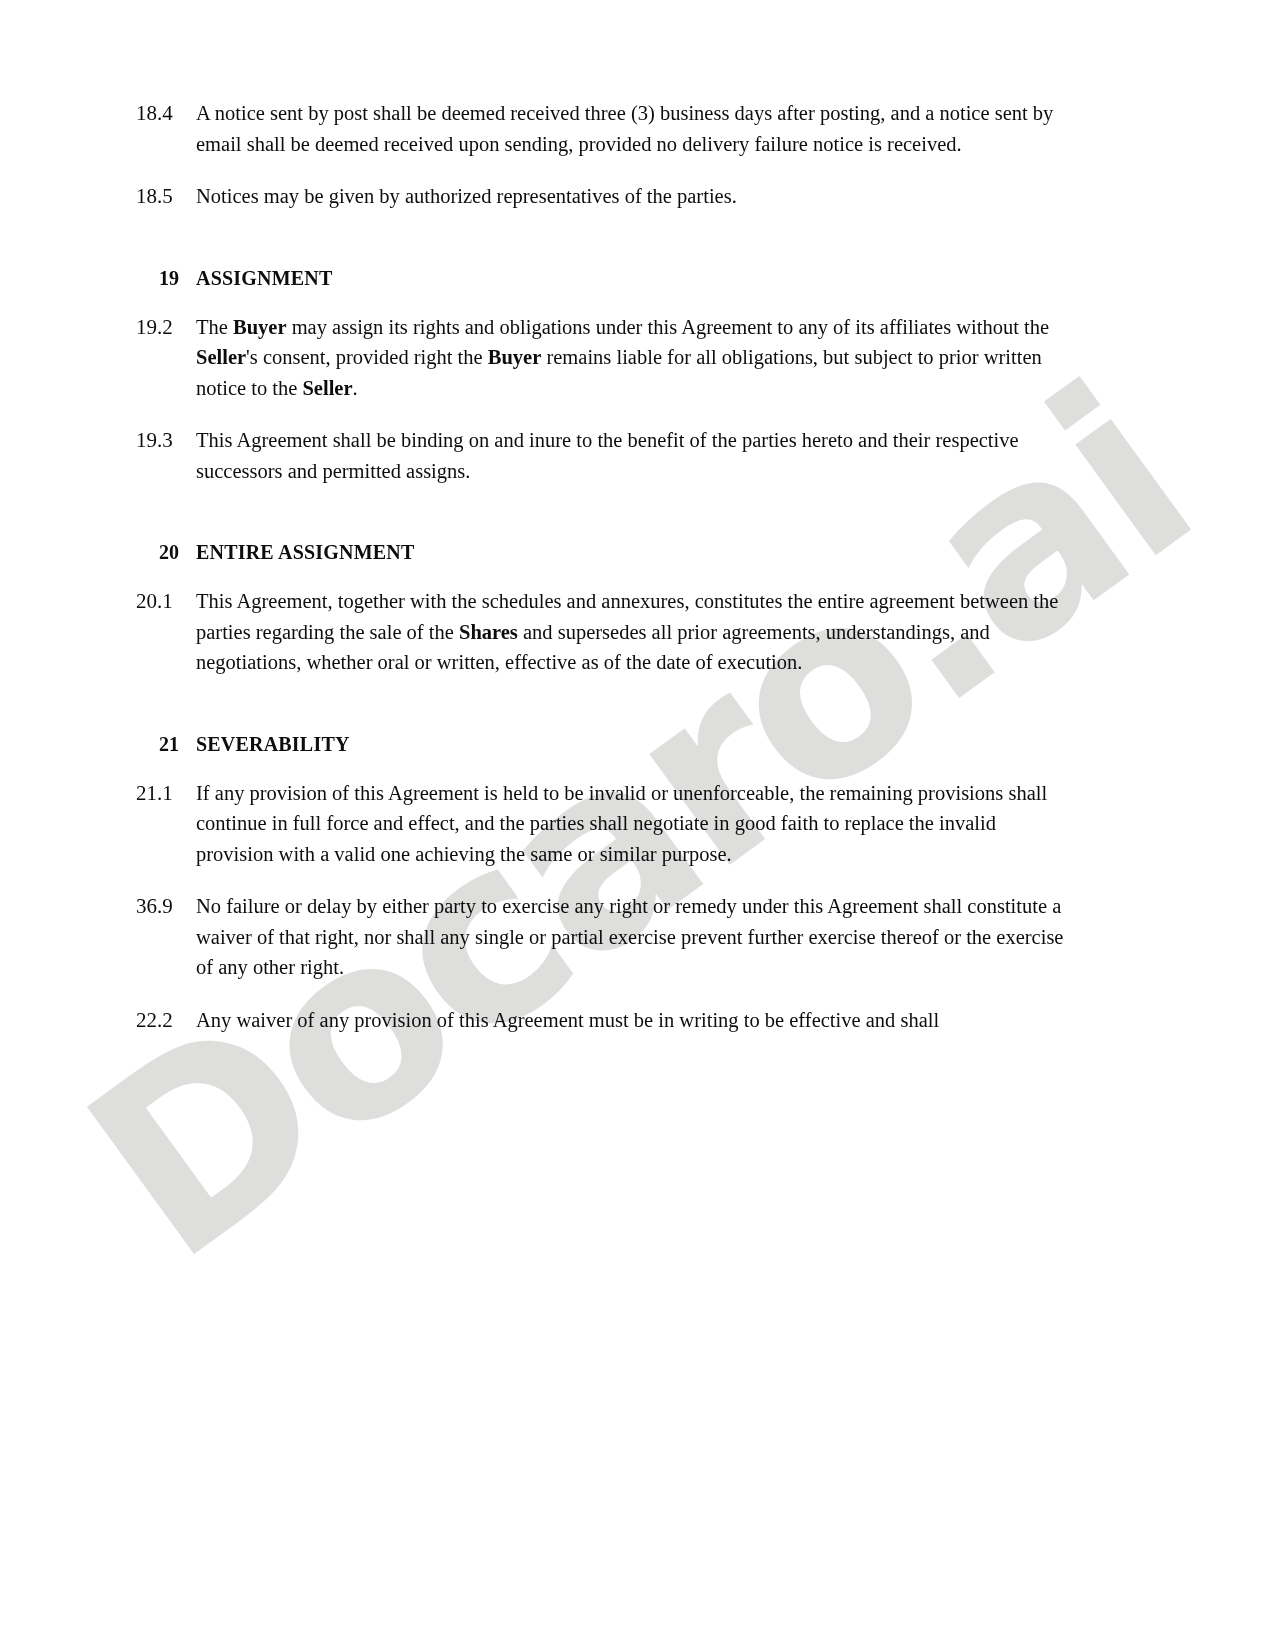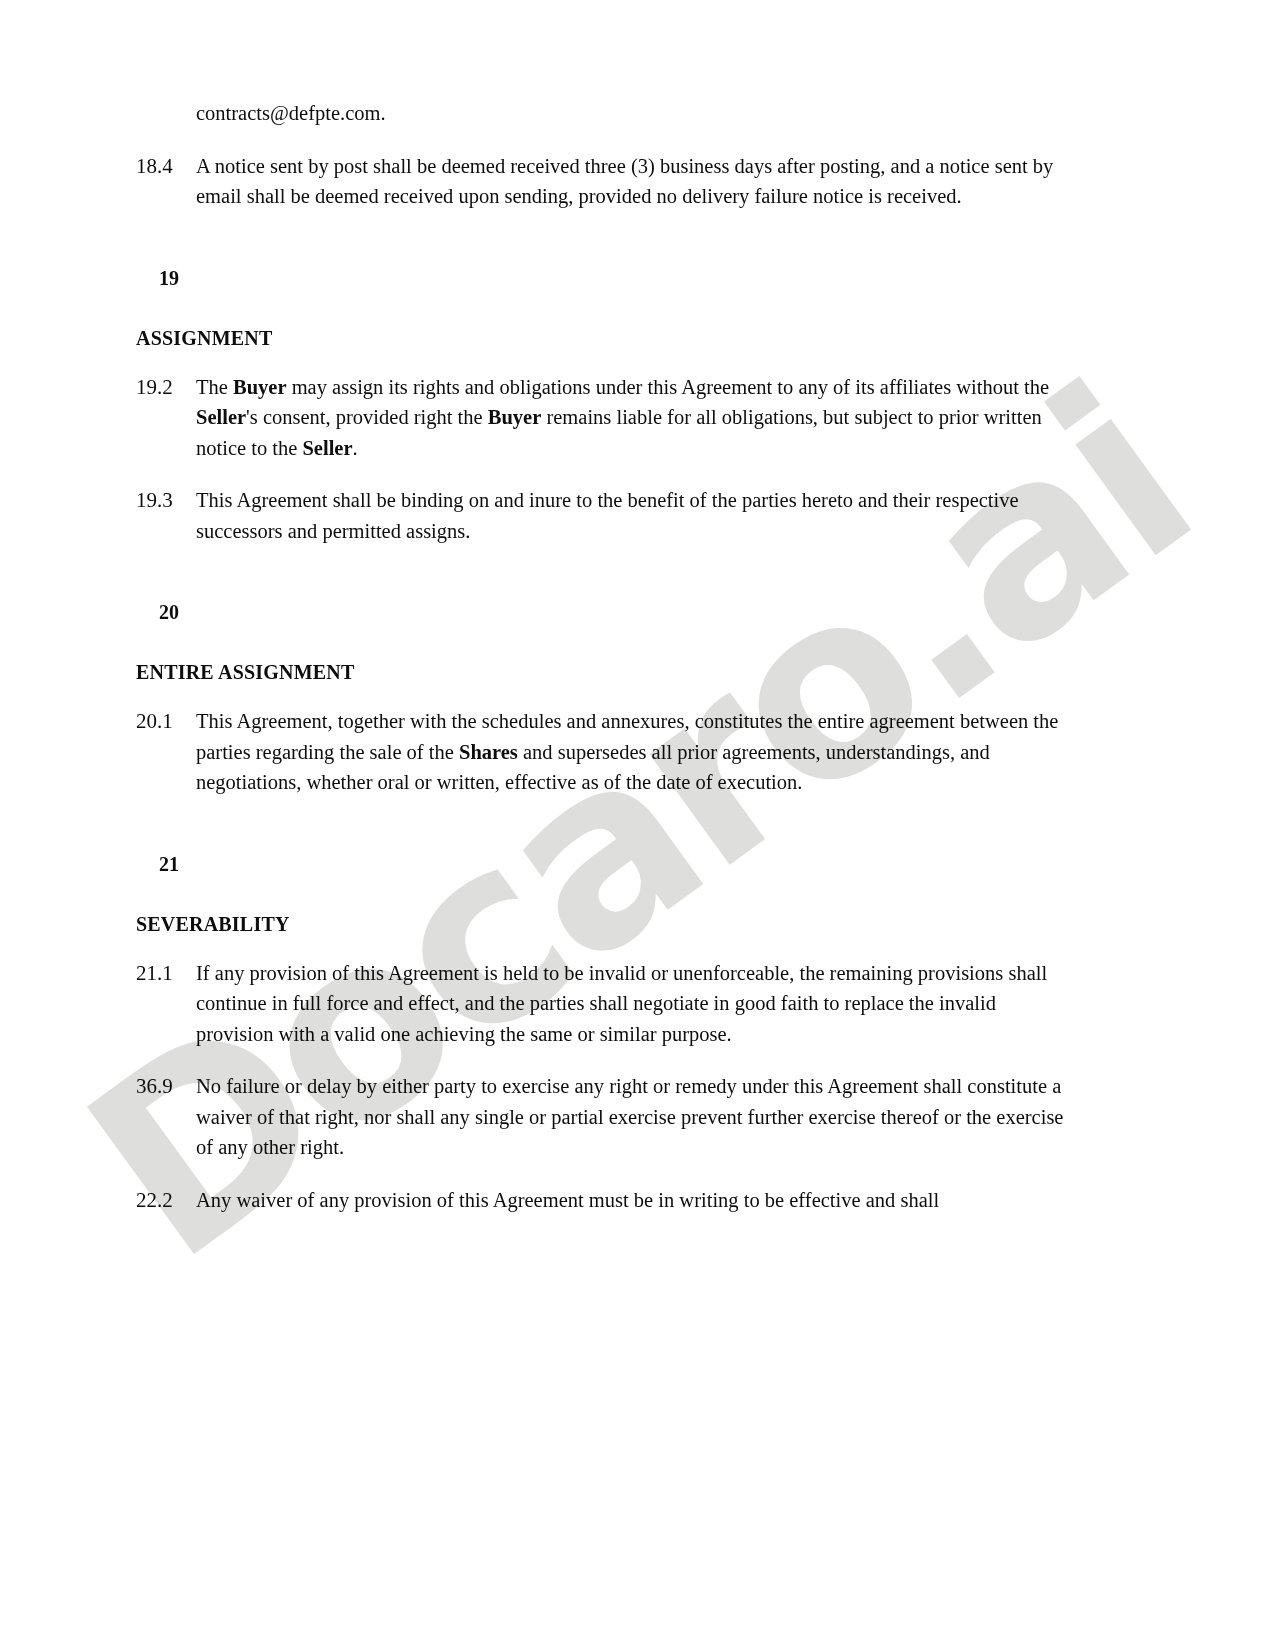--- a/index.html
+++ b/index.html
@@ -71,21 +71,20 @@
   }
 
   
   .clause.no-num .clause-num { visibility: hidden; }
 
   
   .section {
     display: flex;
     align-items: flex-start;
     margin: 52px 0 20px 0;
-    flex-direction: column;
   }
   .section-num {
     flex: 0 0 60px;
     width: 60px;
     font-size: 20px;
     line-height: 28px;
     font-weight: 700;
     text-align: right;
     padding-right: 17px;
     box-sizing: border-box;
@@ -105,27 +104,27 @@
 </head>
 <body>
 
 <div class="page" style="color: rgb(13, 13, 13);">
 
   <div class="watermark-layer">
     <div class="watermark-text" style="color: rgb(222, 222, 221);">Docaro.ai</div>
   </div>
 
   <div class="content">
-      <div class="clause no-num first-block">
-        <div class="clause-num"></div>
-        <div class="clause-body"><span>contracts@defpte.com.</span></div>
-      </div>
       <div class="clause">
         <div class="clause-num">18.4</div>
         <div class="clause-body"><span>A notice sent by post shall be deemed received three (3) business days after posting, and a notice sent by email shall be deemed received upon sending, provided no delivery failure notice is received.</span></div>
+      </div>
+      <div class="clause">
+        <div class="clause-num">18.5</div>
+        <div class="clause-body"><span>Notices may be given by authorized representatives of the parties.</span></div>
       </div>
       <div class="section">
         <div class="section-num">19</div>
         <div class="section-title">ASSIGNMENT</div>
       </div>
       <div class="clause">
         <div class="clause-num">19.2</div>
         <div class="clause-body"><span>The </span><b>Buyer</b><span> may assign its rights and obligations under this Agreement to any of its affiliates without the </span><b>Seller</b><span>'s consent, provided right the </span><b>Buyer</b><span> remains liable for all obligations, but subject to prior written notice to the </span><b>Seller</b><span>.</span></div>
       </div>
       <div class="clause">

